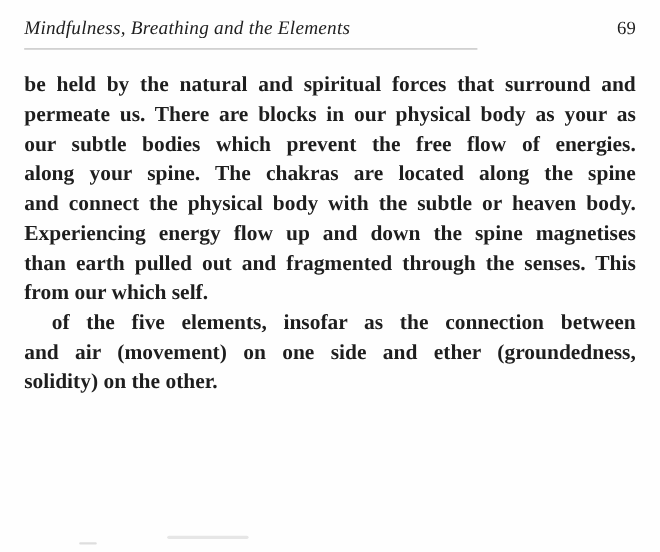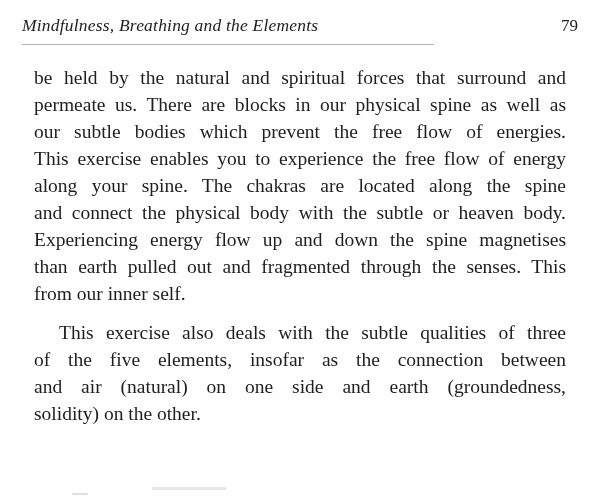--- a/index.html
+++ b/index.html
@@ -36,21 +36,21 @@
     width: 412px;
     height: 1px;
     background: var(--rule-color, #b3b3b3);
     margin-top: 8px;
   }
   .page-body {
     margin-top: 19px;
     font-size: 19.5px;
     line-height: 27px;
   }
-  .para { margin: 12px; }
+  .para { margin: 0; font-weight: bold; }
   .line {
     text-align: justify;
     text-align-last: justify;
     white-space: normal;
   }
   .line.last {
     text-align-last: left;
   }
   .para.indent .line:first-child {
     text-indent: 25px;
@@ -73,37 +73,35 @@
     background: #dedede;
     border-radius: 2px;
   }
 </style>
 </head>
 <body>
 
 <div class="page" style="--page-bg: #fefefe; --text-color: #1e1e1e; --rule-color: #b3b3b3;">
   <div class="running-header">
     <span class="running-title">Mindfulness, Breathing and the Elements</span>
-    <span class="page-number">79</span>
+    <span class="page-number">69</span>
   </div>
   <div class="header-rule"></div>
   <main class="page-body">
       <div class="para">
         <div class="line">be held by the natural and spiritual forces that surround and</div>
-        <div class="line">permeate us. There are blocks in our physical spine as well as</div>
+        <div class="line">permeate us. There are blocks in our physical body as your as</div>
         <div class="line">our subtle bodies which prevent the free flow of energies.</div>
-        <div class="line">This exercise enables you to experience the free flow of energy</div>
         <div class="line">along your spine. The chakras are located along the spine</div>
         <div class="line">and connect the physical body with the subtle or heaven body.</div>
         <div class="line">Experiencing energy flow up and down the spine magnetises</div>
         <div class="line">than earth pulled out and fragmented through the senses. This</div>
-        <div class="line last">from our inner self.</div>
+        <div class="line last">from our which self.</div>
       </div>
       <div class="para indent">
-        <div class="line">This exercise also deals with the subtle qualities of three</div>
         <div class="line">of the five elements, insofar as the connection between</div>
-        <div class="line">and air (natural) on one side and earth (groundedness,</div>
+        <div class="line">and air (movement) on one side and ether (groundedness,</div>
         <div class="line last">solidity) on the other.</div>
       </div>
     </main>
   <div class="scan-artifact"></div>
   <div class="scan-dot"></div>
 </div>
 
 </body></html>

